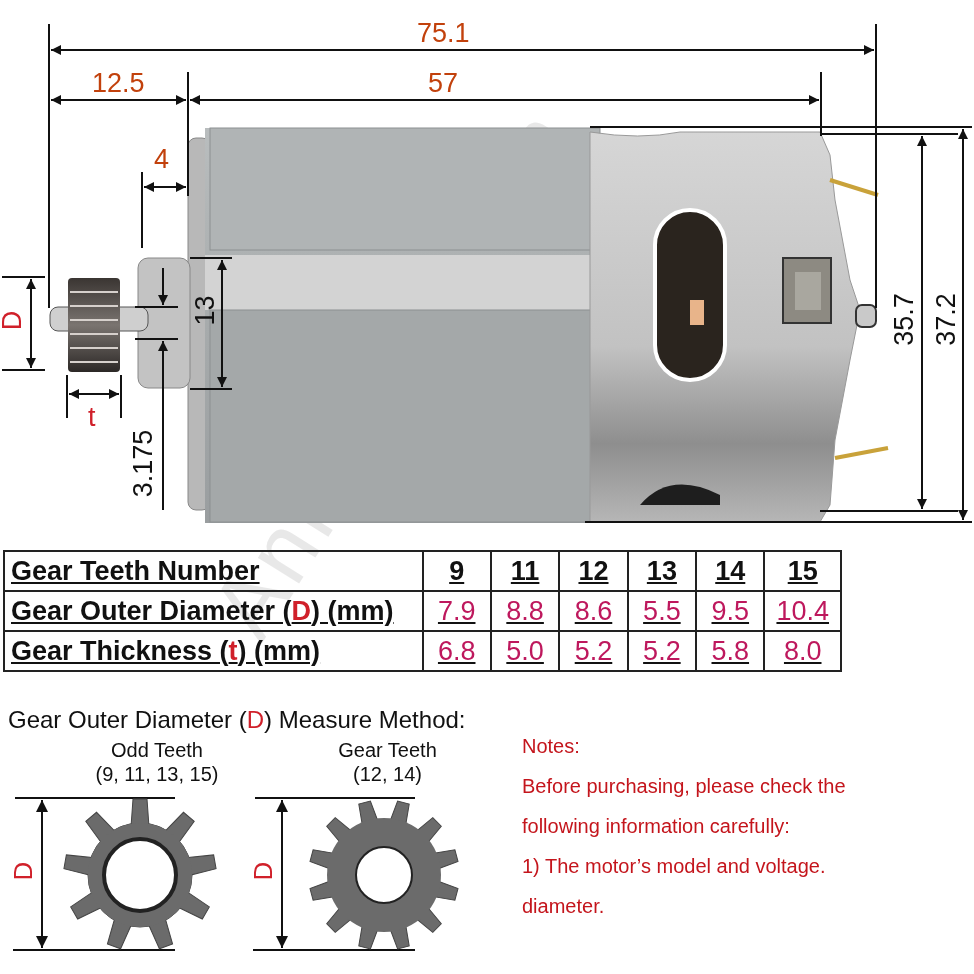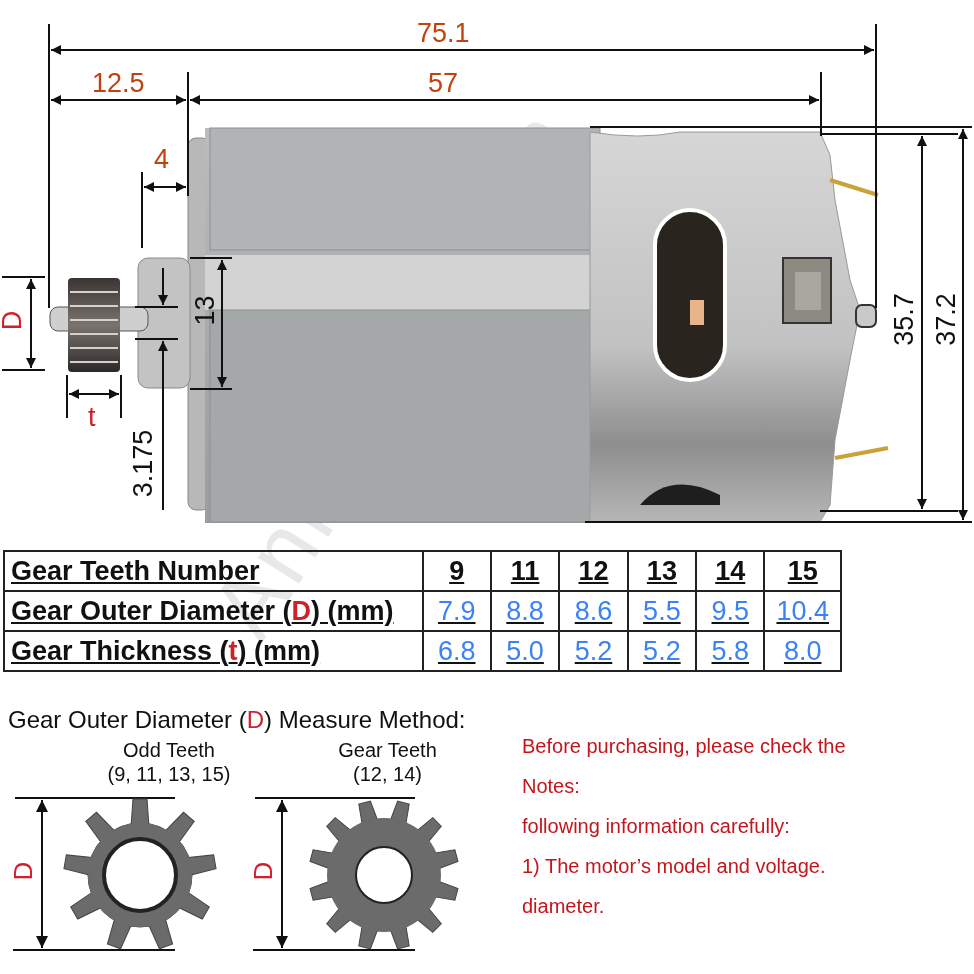--- a/index.html
+++ b/index.html
@@ -5,21 +5,21 @@
   html, body { margin:0; padding:0; background:#ffffff; }
   body { width:974px; height:974px; position:relative; overflow:hidden; font-family:"Liberation Sans", sans-serif; color:#111; }
   .abs { position:absolute; }
   .dimtext { position:absolute; font-size:27px; color:#c2410c; line-height:1; white-space:nowrap; }
   .vtext { position:absolute; font-size:27px; color:#111; line-height:1; white-space:nowrap; transform:rotate(-90deg); transform-origin:center center; }
   .red { color:#d0202a; }
   .watermark { position:absolute; left:190px; top:600px; font-size:92px; color:rgba(150,150,150,0.22); transform:rotate(-58deg); transform-origin:left top; white-space:nowrap; letter-spacing:4px; pointer-events:none; }
   table.spec { position:absolute; left:3px; top:550px; border-collapse:collapse; width:839px;text-decoration:underline; }
   table.spec td { border:2px solid #222; height:38px; padding:0 6px; font-size:27px; line-height:1; }
   table.spec td.lbl { font-weight:bold; width:430px; white-space:nowrap; }
-  table.spec td.num { text-align:center; width:74px; color:#3b82f6; }
+  table.spec td.num { text-align:center; width:74px; color:#be185d; }
   table.spec tr.hdr td.num { font-weight:bold; color:#111; }
   .measure-title { position:absolute; left:8px; top:706px; font-size:24px; white-space:nowrap; }
   .gear-label { position:absolute; font-size:20px; text-align:center; line-height:24px; white-space:nowrap; }
   .notes { position:absolute; left:522px; top:726px; color:#c4151c; font-size:20px; line-height:40px; }
   .notes div { white-space:nowrap; }
 </style>
 </head>
 <body>
 
 <div class="watermark">Anreak of Am</div>
@@ -161,21 +161,21 @@
     <td class="num">5.2</td>
     <td class="num">5.2</td>
     <td class="num">5.8</td>
     <td class="num">8.0</td>
   </tr>
 </tbody>
   </table>
 
 <div class="measure-title"><span>Gear Outer Diameter (</span><span class="red">D</span><span>) Measure Method:</span></div>
 
-<div class="gear-label" style="left:84px;top:738px;width:170px">
+<div class="gear-label" style="left:72px;top:738px;width:170px">
   <div>Odd Teeth</div>
   <div>(9, 11, 13, 15)</div>
 </div>
 <div class="gear-label" style="left:310px;top:738px;width:155px">
   <div>Gear Teeth</div>
   <div>(12, 14)</div>
 </div>
 
 <svg class="abs" style="left:0;top:790px" width="490" height="170">
   <defs>
@@ -225,18 +225,18 @@
       <path d="M-8,-54 L-6,-75 L6,-75 L8,-54 Z" transform="rotate(345)"></path>
     </g>
     <circle r="57" fill="#6b6b6b"></circle>
     <circle r="28" fill="#ffffff" stroke="#222" stroke-width="2"></circle>
   </g>
 </svg>
 <div class="vtext red" style="left:14px;top:858px;font-size:26px">D</div>
 <div class="vtext red" style="left:254px;top:858px;font-size:26px">D</div>
 
 <div class="notes">
+  <div>Notes:</div>
   <div>Before purchasing, please check the</div>
-  <div>Notes:</div>
   <div>following information carefully:</div>
   <div>1) The motor’s model and voltage.</div>
   <div>diameter.</div>
 </div>
 
 </body></html>

